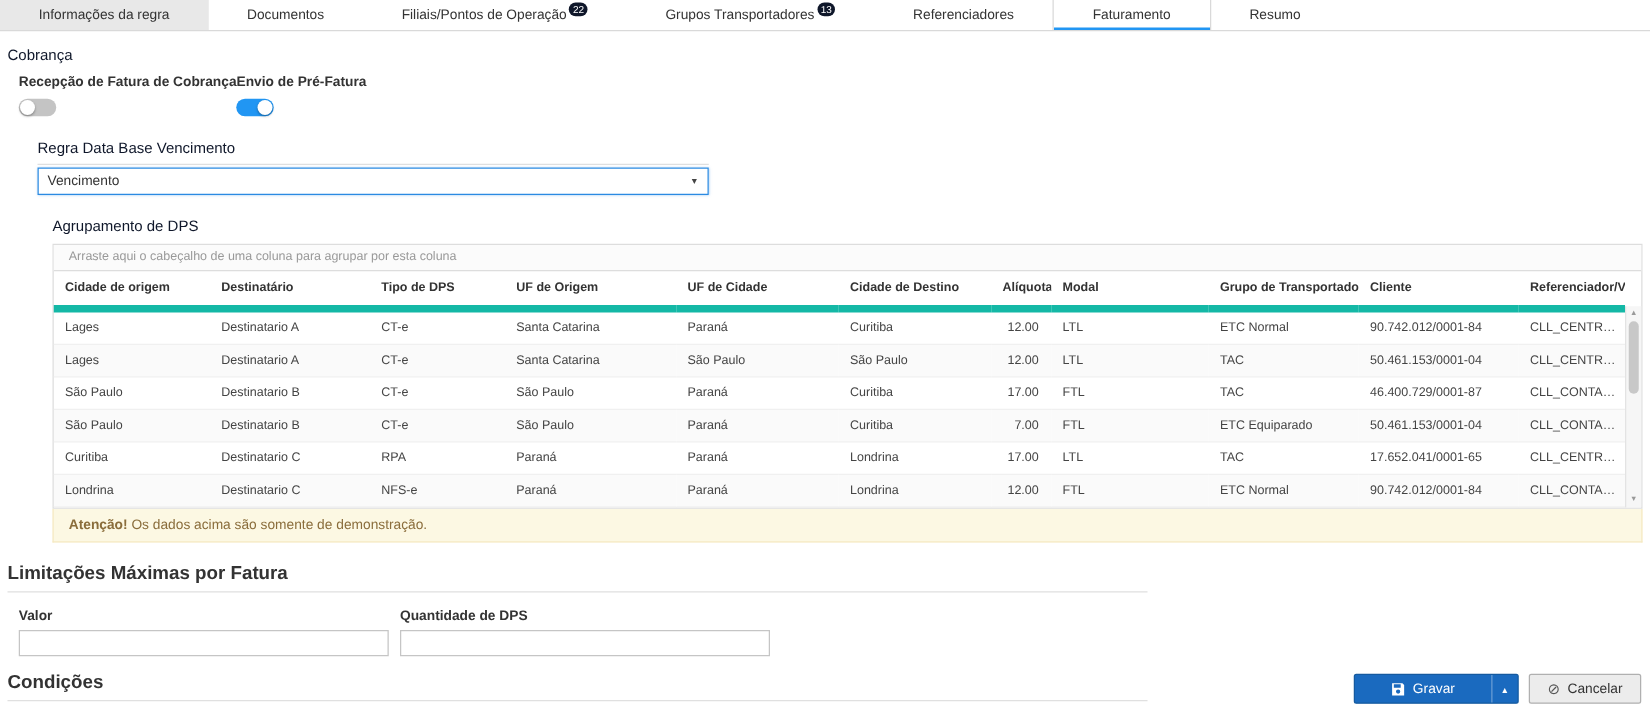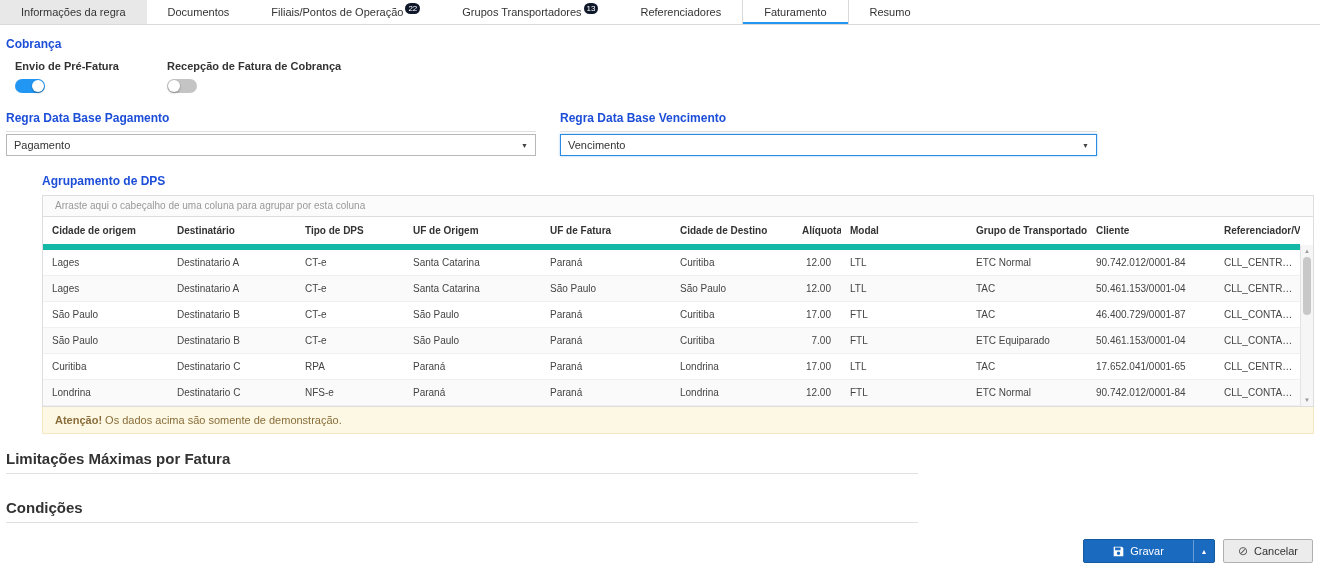--- a/index.html
+++ b/index.html
@@ -2,27 +2,27 @@
 <html><head>
 <meta charset="utf-8">
 <style>
   * { box-sizing: border-box; margin: 0; padding: 0; }
   body { background: #fff; font-family: "Liberation Sans", "DejaVu Sans", sans-serif; }
   .page { position: relative; width: 1320px; height: 582px; background: #fff; color: #333; overflow: hidden; }
   .inner { padding: 0 6px; }
 
   
   .tabbar { display: flex; border-bottom: 1px solid #d9d9d9; height: 25px; font-size: 11px; align-items: stretch; }
-  .tab { padding: 0 21px; line-height: 24px; cursor: pointer; white-space: nowrap; color: #333; }
+  .tab { padding: 0 31px; line-height: 24px; cursor: pointer; white-space: nowrap; color: #333; }
   .tab.highlighted { background: #e8e8e8; }
   .tab.active { border-left: 1px solid #d9d9d9; border-right: 1px solid #d9d9d9; box-shadow: inset 0 -2px 0 #2196f3; }
   .badge { display: inline-block; background: #0f172a; color: #fff; font-size: 8px; line-height: 11px; min-width: 13px; text-align: center; border-radius: 8px; padding: 0 3px; margin-left: 2px; position: relative; top: -5px; }
 
   
-  .h-small { font-size: 12px; font-weight: bold; color: #1d4ed8; }
+  .h-small { font-size: 12px; font-weight: normal; color: #0f172a; }
   .h-large { font-size: 15px; font-weight: bold; color: #333; }
   .rule { border-bottom: 1px solid #e0e0e0; padding-bottom: 6px; }
 
   
   .sec-cobranca { margin-top: 12px; }
   .toggle-row { display: flex; margin-top: 9px; padding-left: 9px; }
   .toggle-group { min-width: 152px; }
   .toggle-label { font-size: 11px; font-weight: bold; color: #333; }
   .switch { width: 30px; height: 14px; border-radius: 8px; background: #c4c4c4; margin-top: 7px; position: relative; cursor: pointer; }
   .switch .knob { width: 12px; height: 12px; border-radius: 50%; background: #fff; position: absolute; top: 1px; left: 1px; box-shadow: 0 1px 2px rgba(0,0,0,.35); }
@@ -97,63 +97,56 @@
       <div class="tab active"><span>Faturamento</span></div>
       <div class="tab"><span>Resumo</span></div>
     </div>
 
   <div class="inner">
 
     <section class="sec-cobranca">
       <div class="h-small">Cobrança</div>
       <div class="toggle-row">
         <div class="toggle-group">
+          <div class="toggle-label">Recepção de Fatura de Cobrança</div>
+          <div class="switch">
+              <div class="knob"></div>
+            </div>
+        </div>
+        <div class="toggle-group">
           <div class="toggle-label">Envio de Pré-Fatura</div>
           <div class="switch on">
               <div class="knob"></div>
             </div>
         </div>
-        <div class="toggle-group">
-          <div class="toggle-label">Recepção de Fatura de Cobrança</div>
-          <div class="switch">
-              <div class="knob"></div>
-            </div>
-        </div>
       </div>
     </section>
 
     <div class="regras">
-      <div class="regra-col">
-        <div class="h-small rule">Regra Data Base Pagamento</div>
-        <div class="select">
-          <span>Pagamento</span>
-          <span class="caret">▼</span>
-        </div>
-      </div>
       <div class="regra-col right">
         <div class="h-small rule">Regra Data Base Vencimento</div>
         <div class="select focused">
           <span>Vencimento</span>
           <span class="caret">▼</span>
         </div>
       </div>
     </div>
 
     <section class="sec-agrup">
       <div class="h-small">Agrupamento de DPS</div>
       <div class="grid">
         <div class="group-bar">Arraste aqui o cabeçalho de uma coluna para agrupar por esta coluna</div>
         <table>
           <thead>
               <tr id="grid-header-row">
                 <th>Cidade de origem</th>
                 <th>Destinatário</th>
                 <th>Tipo de DPS</th>
                 <th>UF de Origem</th>
-                <th>UF de Fatura</th>
+                <th>UF de Cidade</th>
                 <th>Cidade de Destino</th>
                 <th>Alíquota</th>
                 <th>Modal</th>
                 <th>Grupo de Transportador</th>
                 <th>Cliente</th>
                 <th>Referenciador/Valor</th>
               </tr>
             </thead>
           <tbody id="grid-body">
               <tr>
@@ -245,20 +238,28 @@
         </div>
       </div>
       <div class="warning">
         <b>Atenção!</b><span> Os dados acima são somente de demonstração.</span>
       </div>
     </section>
 
     <section class="sec-lim">
       <div class="h-large rule">Limitações Máximas por Fatura</div>
       <div class="fields">
+        <div class="field">
+          <label>Valor</label>
+          <input type="text" value="" style="">
+        </div>
+        <div class="field">
+          <label>Quantidade de DPS</label>
+          <input type="text" value="" style="">
+        </div>
       </div>
     </section>
 
     <section class="sec-cond">
       <div class="h-large rule">Condições</div>
 
     </section>
 
   </div>
 

